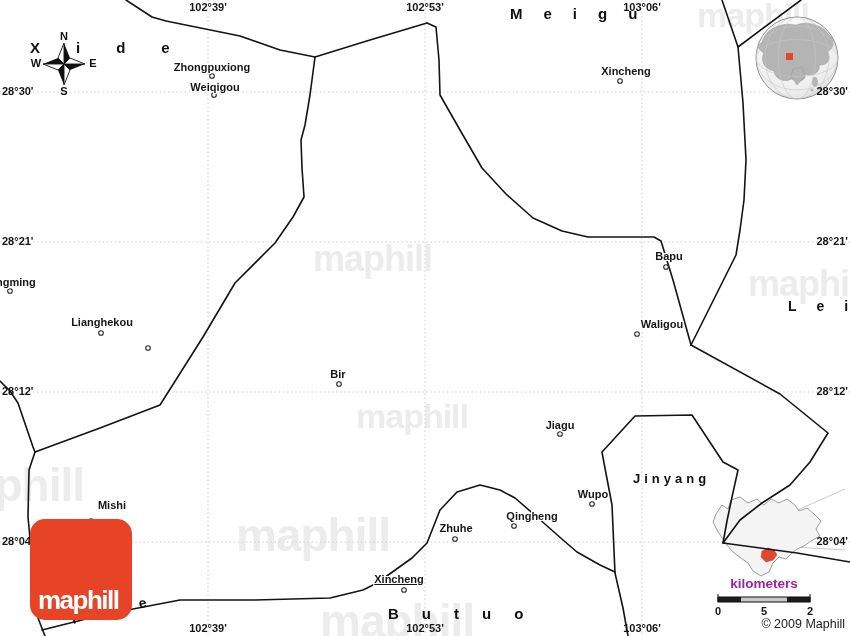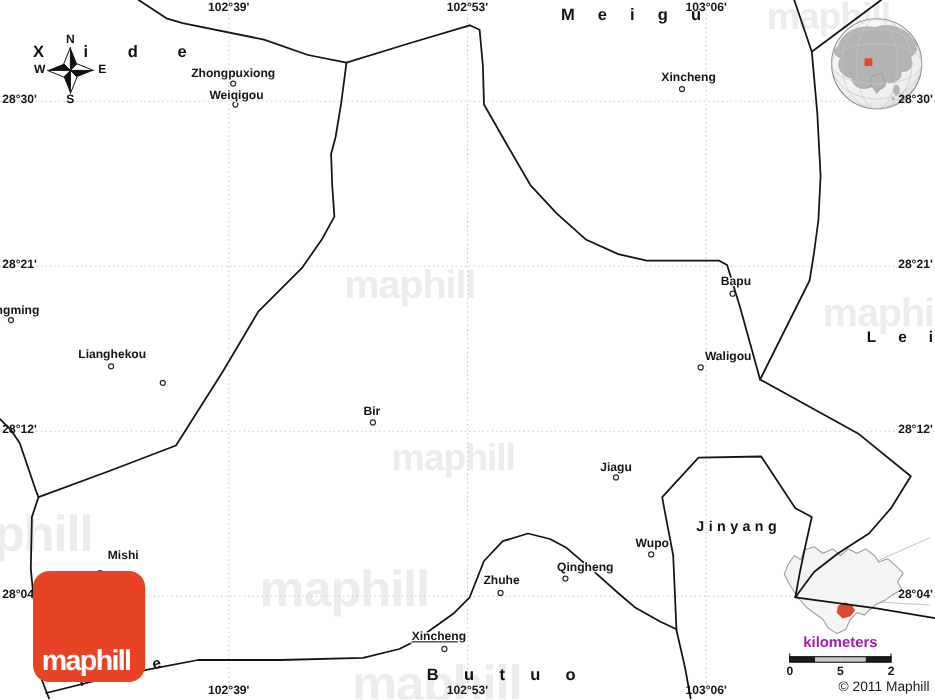--- a/index.html
+++ b/index.html
@@ -152,17 +152,17 @@
       <div class="region" style="left: 30px; top: 40px; font-size: 15px; letter-spacing: 36px;">Xide</div>
       <div class="region" style="left: 788px; top: 299px; font-size: 14px; letter-spacing: 20px;">Lei</div>
       <div class="region" style="left: 633px; top: 472px; font-size: 13px; letter-spacing: 4px;">Jinyang</div>
       <div class="region" style="left: 388px; top: 606px; font-size: 15px; letter-spacing: 23px;">Butuo</div>
       <div class="region" style="left: 72px; top: 612px; font-size: 14px; letter-spacing: 14px; transform: rotate(-13deg); transform-origin: left center;">Puge</div>
       <div class="scale-num" style="left: 718px; top: 605px;">0</div>
       <div class="scale-num" style="left: 764px; top: 605px;">5</div>
       <div class="scale-num" style="left: 810px; top: 605px;">2</div>
     </div>
   <div id="kilometers-label" style="left: 764px; top: 577px;">kilometers</div>
-  <div id="copyright">© 2011 Maphill</div>
+  <div id="copyright">© 2009 Maphill</div>
   <div id="logo">
     <span>maphill</span>
   </div>
 </div>
 
 </body></html>

